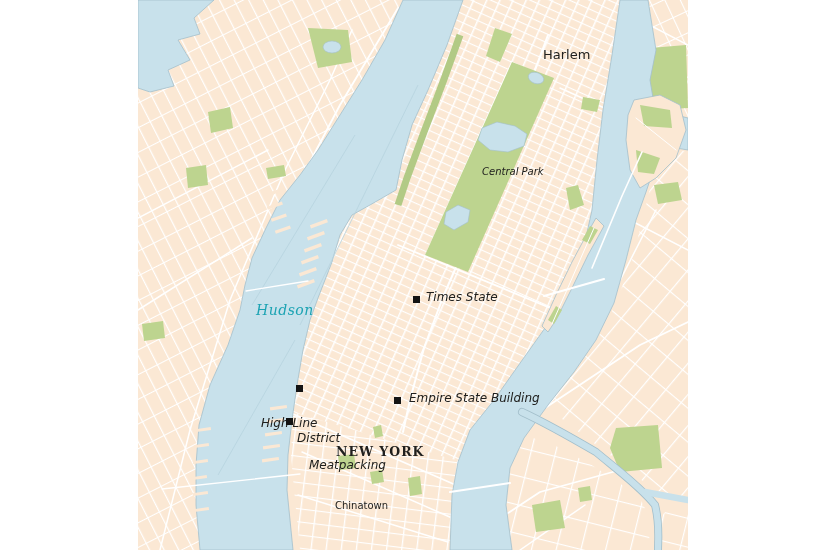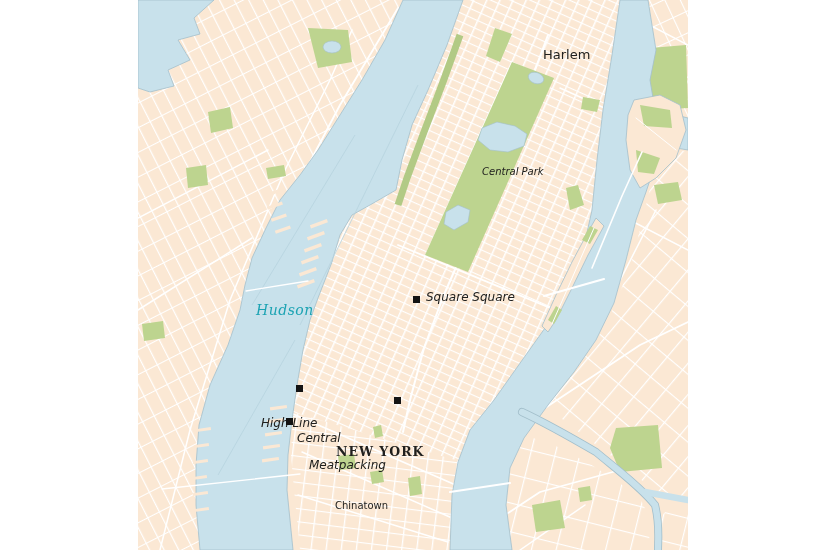--- a/index.html
+++ b/index.html
@@ -185,29 +185,30 @@
     <path class="mroad" stroke-width="1.6" d="M592,268 L622,196 L642,152"></path>
     <path class="mroad" stroke-width="1" d="M594,228 L552,324"></path>
     <path class="mroad" stroke-width="1" d="M636,118 L676,150"></path>
   </g>
 </svg>
 
 <div class="lbl plain13" style="left:543px;top:47px;">Harlem</div>
 <div class="lbl it" style="left:482px;top:165px;font-size:10px;">Central Park</div>
 
 <div class="mk" style="left:413px;top:296px;"></div>
-<div class="lbl it" style="left:426px;top:290px;">Square Square</div>
+<div class="lbl it" style="left:426px;top:290px;">Times State</div>
 
 <div class="lbl waterlbl" style="left:256px;top:301px;">Hudson</div>
 
 <div class="mk" style="left:296px;top:385px;"></div>
 <div class="lbl it" style="left:261px;top:416px;">High Line</div>
 
 <div class="mk" style="left:286px;top:418px;width:6.5px;height:6.5px;"></div>
 <div class="lbl it" style="left:309px;top:413px;margin-top:45px;">Meatpacking</div>
-<div class="lbl it" style="left:297px;top:431px;">Central</div>
+<div class="lbl it" style="left:297px;top:431px;">District</div>
 
 <div class="mk" style="left:394px;top:397px;"></div>
+<div class="lbl it" style="left:409px;top:391px;">Empire State Building</div>
 
 <div class="lbl cityname" style="left:336px;top:444px;">NEW YORK</div>
 <div class="lbl plain125" style="left:335px;top:499px;">Chinatown</div>
 
 </div>
 
 </body></html>

